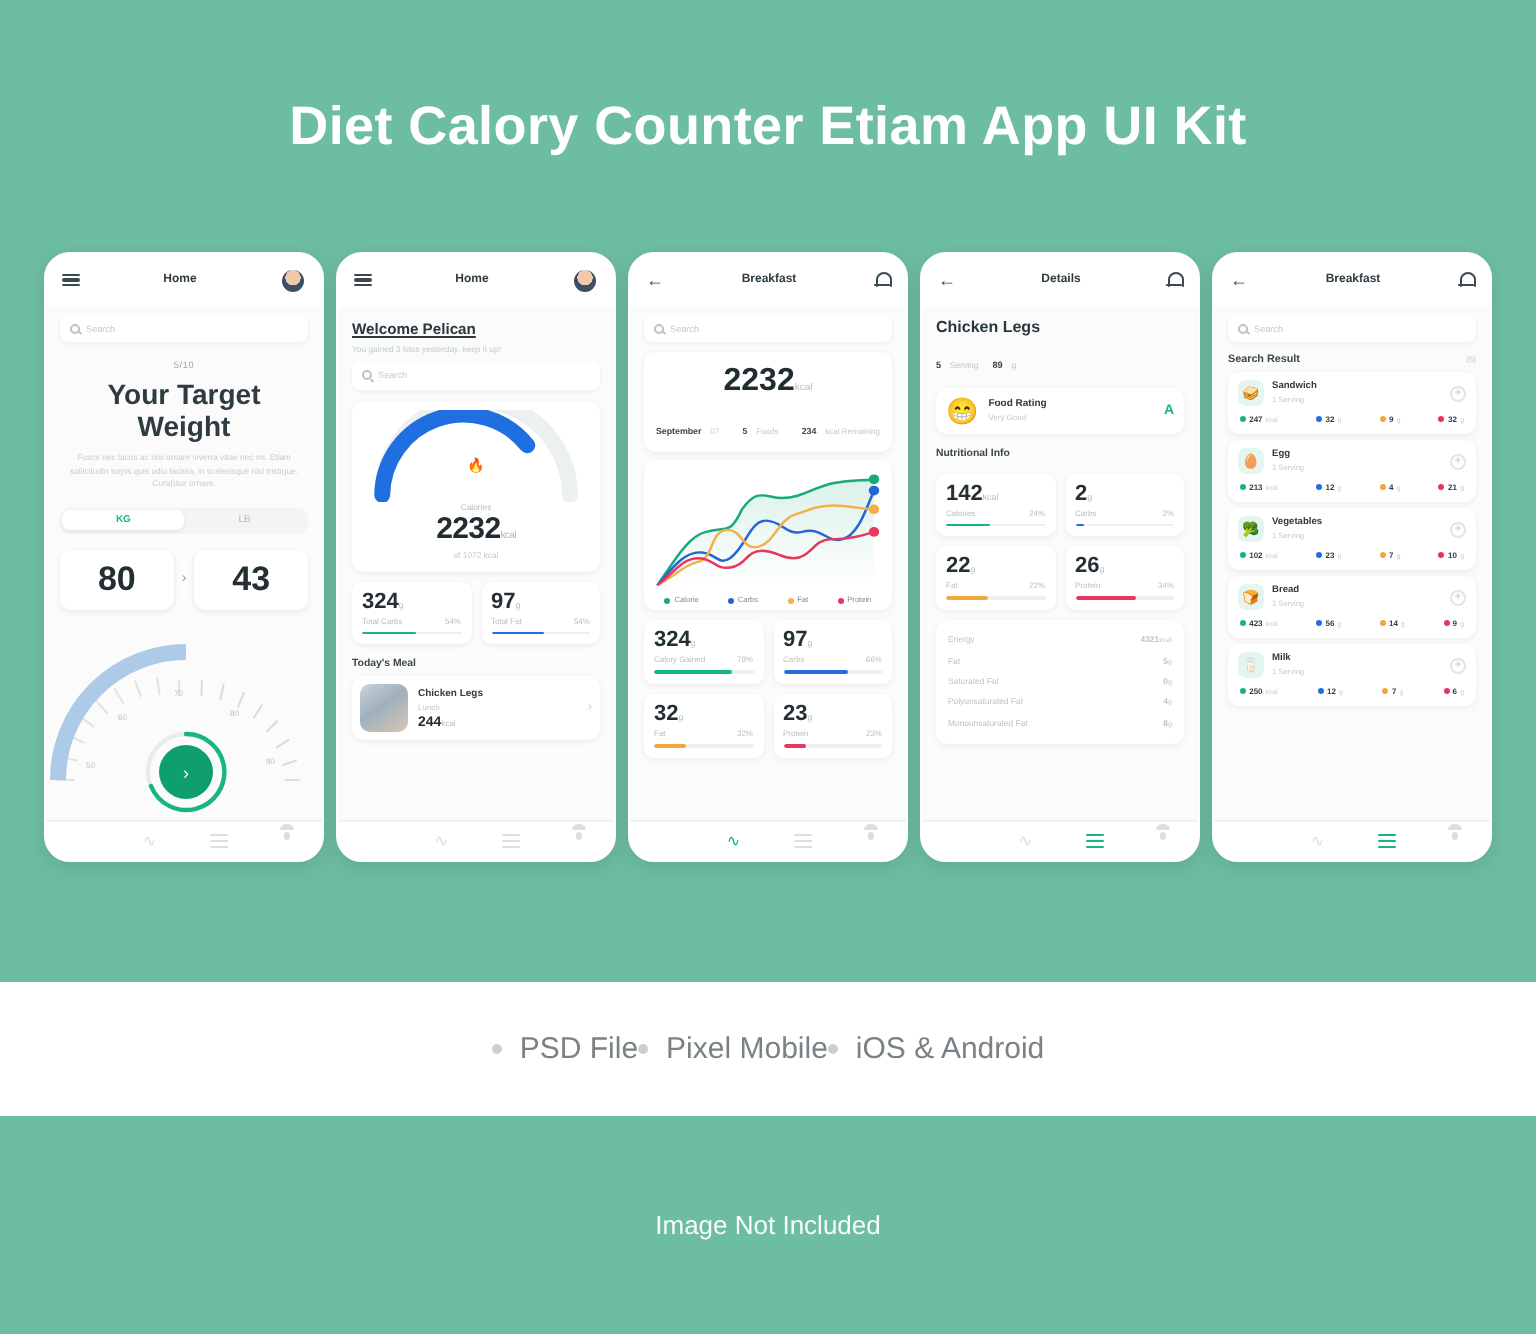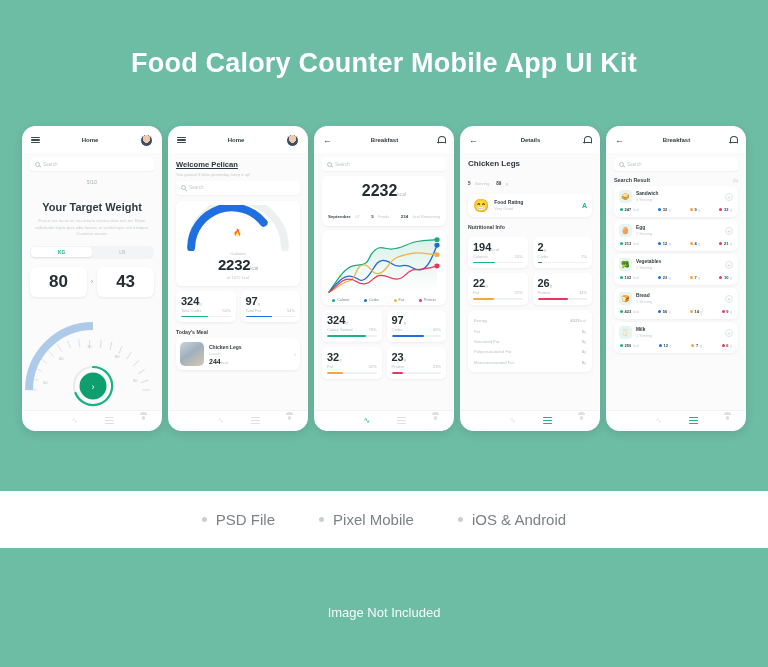--- a/index.html
+++ b/index.html
@@ -100,21 +100,21 @@
   .ic-lines span { height: 1.2px; background: #9aa4a8; border-radius: 1px; }
   .tabicon.active .ic-lines span { background: #17b67f; }
   .ic-person { position: relative; }
   .ic-person::before { content: ""; position: absolute; left: 2.6px; top: .4px; width: 3.6px; height: 3.6px; border-radius: 50%; background: #9aa4a8; }
   .ic-person::after { content: ""; position: absolute; left: .9px; bottom: .6px; width: 7px; height: 3.6px; border-radius: 4px 4px 0 0; background: #9aa4a8; }
 
   
   .card { background: #ffffff; border-radius: 6px; box-shadow: 0 1px 3px rgba(0,0,0,.06); }
   .s1-block { margin: 9px 7px 0; text-align: center; }
   .s1-step { font-size: 4.6px; color: #9aa4a8; letter-spacing: .3px; }
-  .s1-head { font-size: 11px; font-weight: bold; color: #2e3b40; margin-top: 16px; }
+  .s1-head { font-size: 14px; font-weight: bold; color: #2e3b40; margin-top: 4px; }
   .s1-lorem { font-size: 4.2px; line-height: 6.5px; color: #c7cdd0; margin-top: 5px; padding: 0 3px; }
   .seg {
     margin: 8px 7px 0; height: 13px; background: #f2f4f5; border-radius: 5px;
     display: flex; padding: 1.4px;
   }
   .seg div { flex: 1; display: flex; align-items: center; justify-content: center; font-size: 5px; color: #b4bcbf; border-radius: 4px; }
   .seg div.on { background: #ffffff; color: #17b67f; font-weight: bold; box-shadow: 0 1px 2px rgba(0,0,0,.07); }
   .weights { margin: 8px 7px 0; display: flex; align-items: center; gap: 4px; }
   .weight-box {
     flex: 1; height: 30px; background: #ffffff; border-radius: 6px;
@@ -206,38 +206,38 @@
     border: .8px solid #dfe4e6; color: #c2cacd; font-size: 6px;
     display: flex; align-items: center; justify-content: center; line-height: 1;
   }
   .macro-row { display: flex; justify-content: space-between; margin-top: 4px; padding: 0 1px; }
   .macro { display: flex; align-items: center; gap: 1.6px; }
   .macro b { font-size: 4px; color: #33424a; }
   .macro span { font-size: 3.4px; color: #c3cacd; }
 
   
   .features {
-    position: absolute; left: 0; top: 491px; width: 768px; height: 57px;
-    background: #ffffff; display: flex; align-items: center; justify-content: center; gap: 44px;
+    position: absolute; left: 0; top: 491px; width: 768px; height: 67px;
+    background: #ffffff; display: flex; align-items: center; justify-content: center; 
   }
   .feature { display: flex; align-items: center; gap: 9px; }
   .feature .bullet { width: 5px; height: 5px; border-radius: 50%; background: #c9cfd2; }
   .feature span { font-size: 15px; color: #7b8286; }
 
   .footer-note {
     position: absolute; left: 0; top: 605px; width: 768px; text-align: center;
     color: #ffffff; font-size: 13px; opacity: .95;
   }
 </style>
 </head>
 <body>
 
 <div class="stage">
 
-  <div class="hero-title">Food Calory Counter Mobile App UI Kit</div>
+  <div class="hero-title">Diet Calory Counter Etiam App UI Kit</div>
 
   <div class="phones">
 
     <div class="phone">
       <div class="screen-body">
         <div class="appbar">
           <div class="hamburger">
               <i></i>
               <i></i>
               <i></i>
@@ -548,21 +548,21 @@
           <div class="emoji">😁</div>
           <div>
             <div class="rating-name">Food Rating</div>
             <div class="rating-val">Very Good</div>
           </div>
           <div class="grade">A</div>
         </div>
         <div class="sec-title">Nutritional Info</div>
         <div class="nut-grid">
           <div class="stat">
-            <div class="stat-num"><span>194</span><span class="stat-unit">kcal</span></div>
+            <div class="stat-num"><span>142</span><span class="stat-unit">kcal</span></div>
             <div class="stat-meta">
               <div class="stat-name">Calories</div>
               <div class="stat-pct">24%</div>
             </div>
             <div class="bar">
                 <i style="width:44%;background:#17b67f"></i>
               </div>
           </div>
           <div class="stat">
             <div class="stat-num"><span>2</span><span class="stat-unit">g</span></div>

